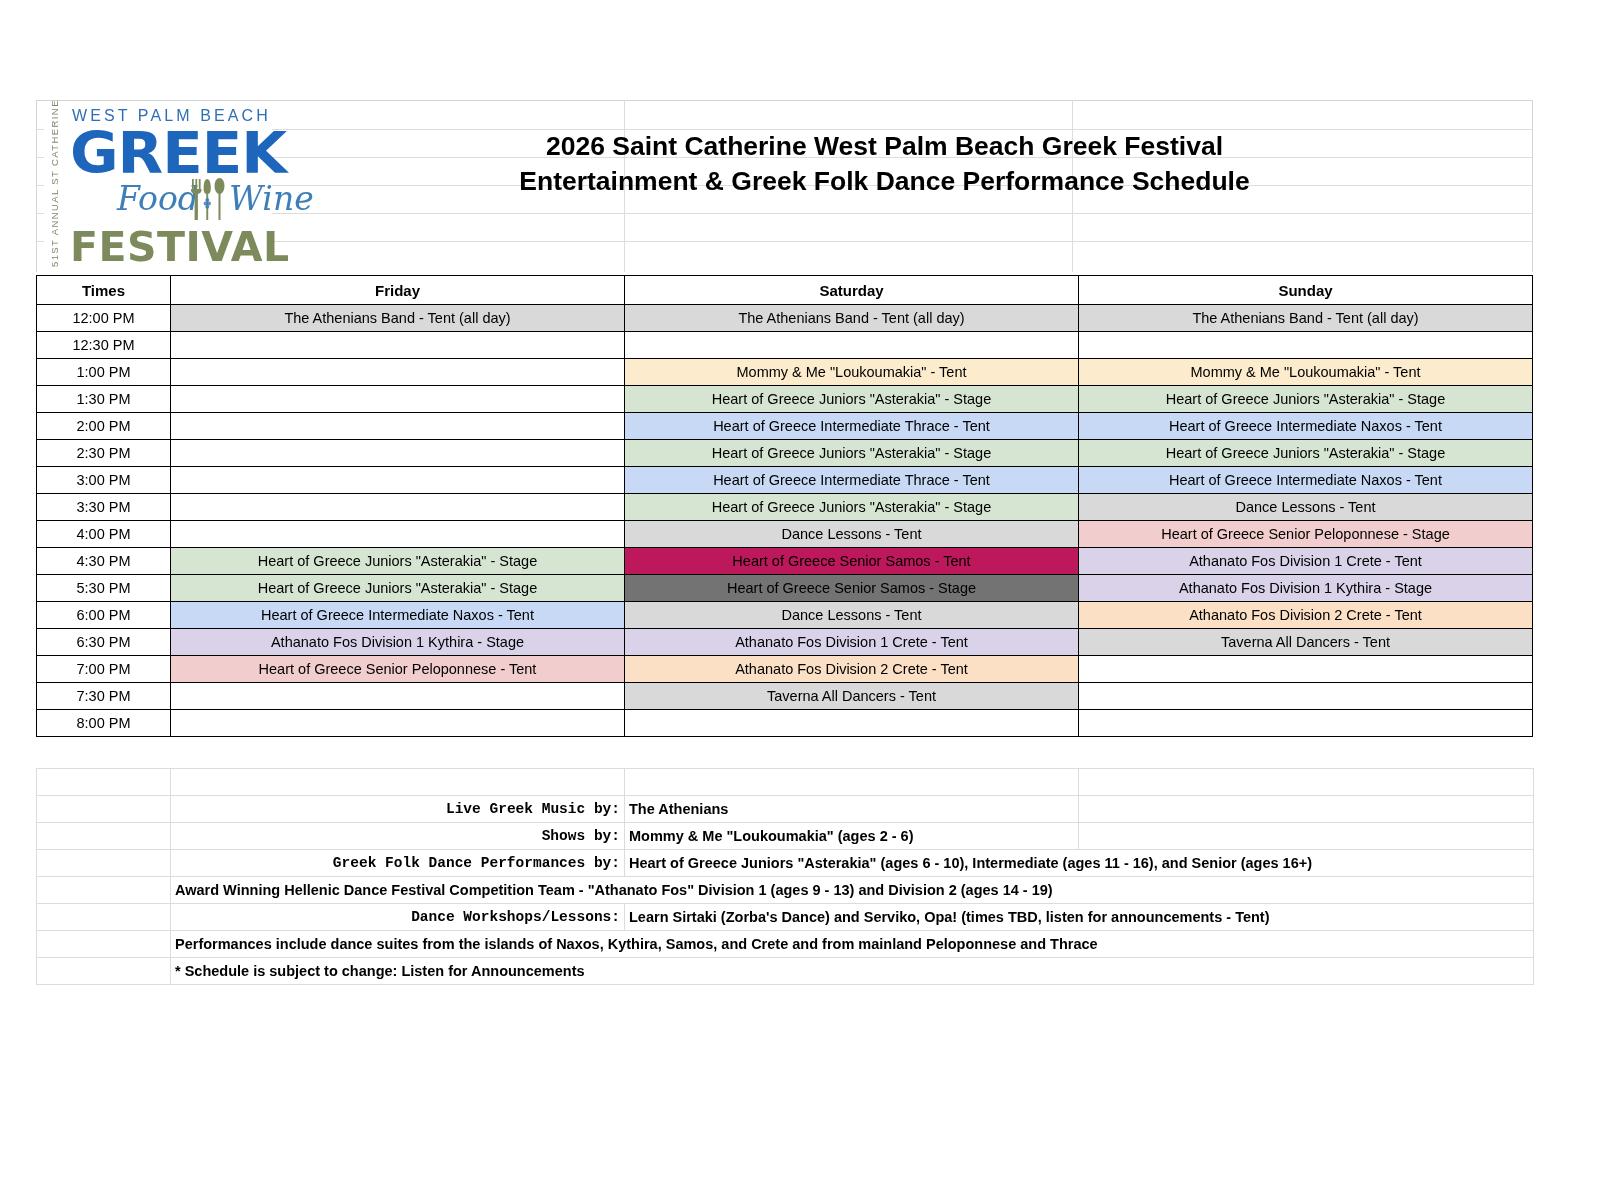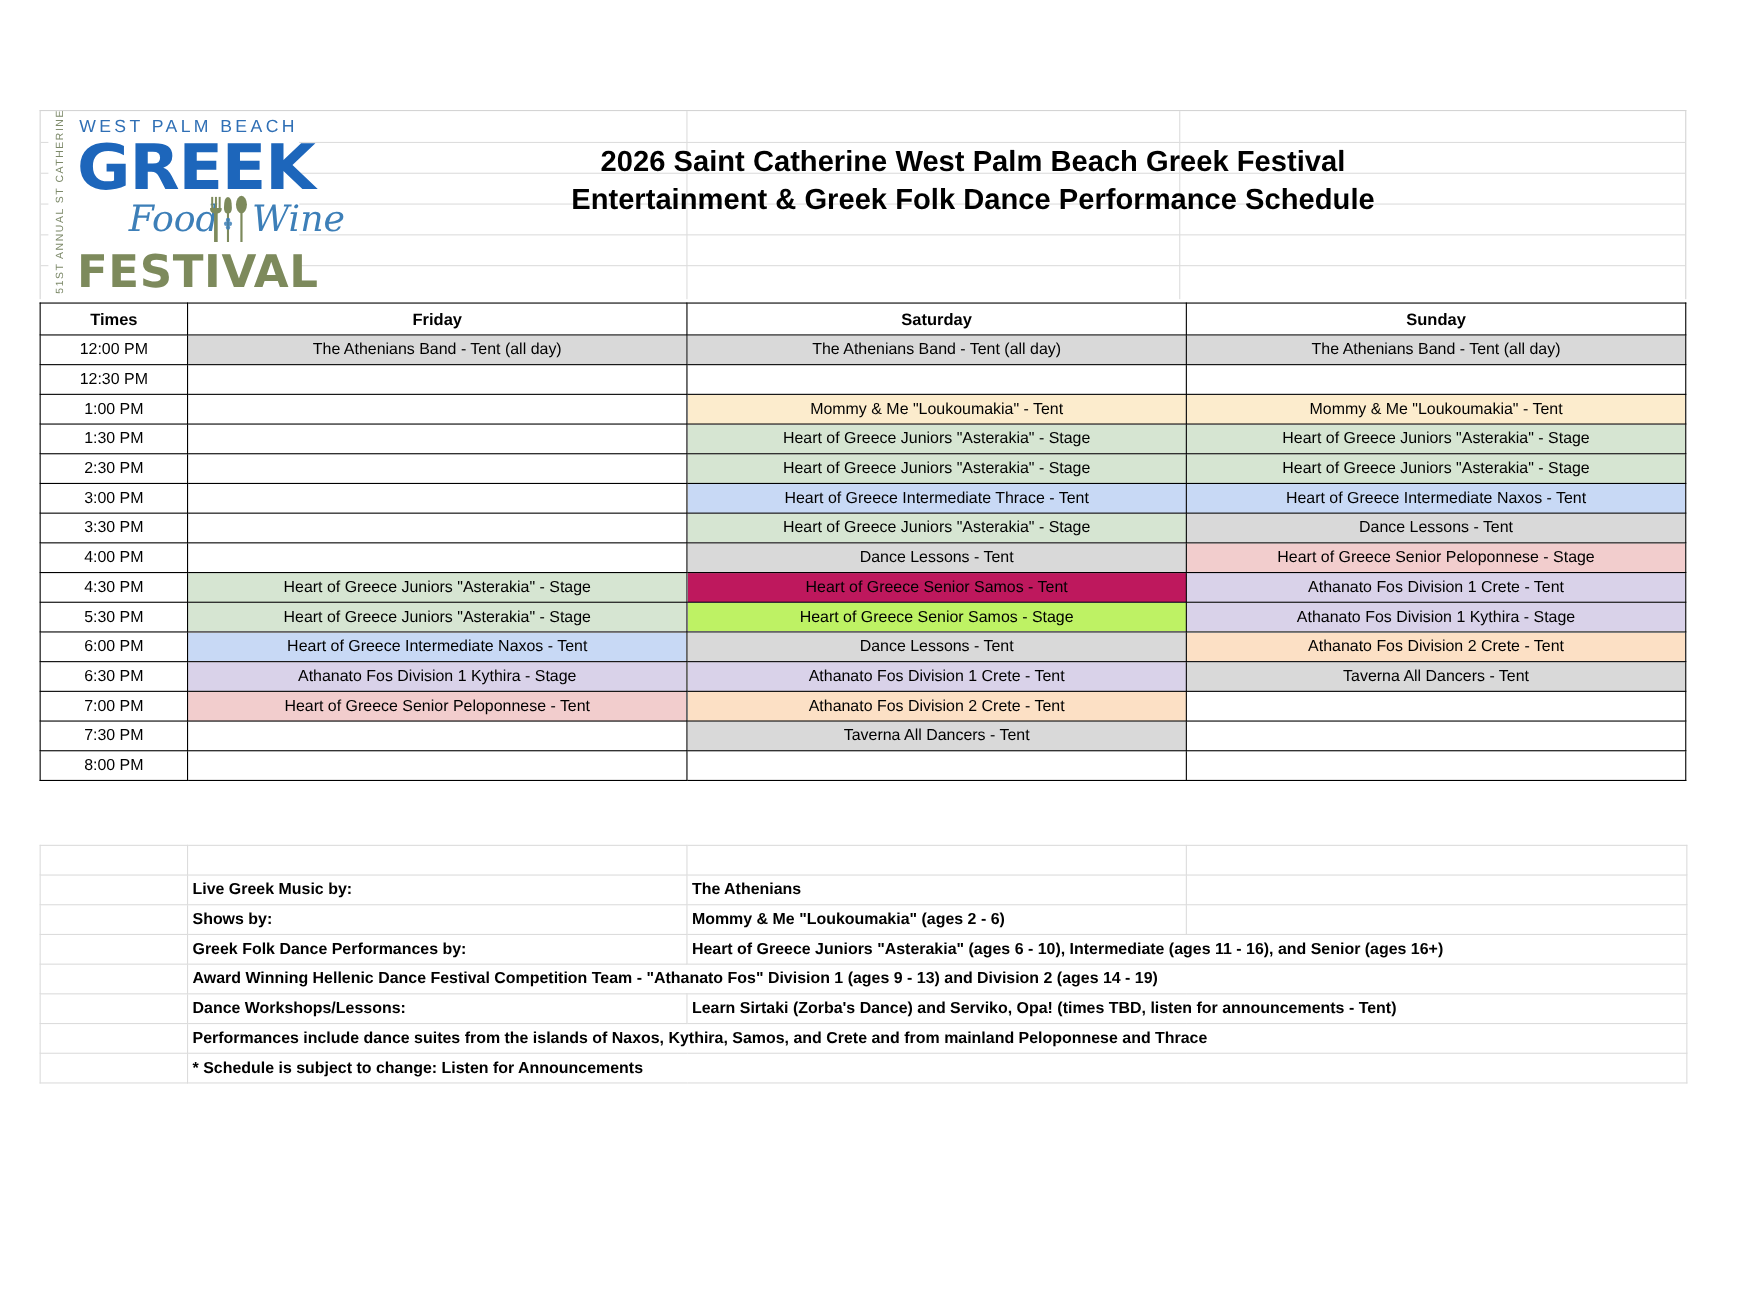--- a/index.html
+++ b/index.html
@@ -196,21 +196,23 @@
     font-size: 14.5px;
     font-weight: bold;
     color: #000000;
     padding: 0 4px;
     vertical-align: middle;
     white-space: nowrap;
     overflow: visible;
   }
   td.lg-blank { border: 1px solid #dcdcdc; }
   td.lg-label {
+    text-align: right;
     padding-right: 6px;
+    font-family: Liberation Mono, monospace;
   }
   td.lg-value {
     text-align: left;
     padding-left: 5px;
   }
   td.lg-full {
     text-align: left;
     padding-left: 5px;
   }
   .spacer-row td { height: 25px; border: 1px solid #dcdcdc; }
@@ -310,53 +312,59 @@
           <td style="background: rgb(252, 236, 205);">Mommy &amp; Me "Loukoumakia" - Tent</td>
           <td style="background: rgb(252, 236, 205);">Mommy &amp; Me "Loukoumakia" - Tent</td>
         </tr>
         <tr>
           <td class="time">1:30 PM</td>
           <td class="empty" style="background: rgb(255, 255, 255);"></td>
           <td style="background: rgb(214, 229, 210);">Heart of Greece Juniors "Asterakia" - Stage</td>
           <td style="background: rgb(214, 229, 210);">Heart of Greece Juniors "Asterakia" - Stage</td>
         </tr>
         <tr>
-          <td class="time">2:30 PM</td>
-          <td class="empty" style="background: rgb(255, 255, 255);"></td>
-          <td style="background: rgb(214, 229, 210);">Heart of Greece Juniors "Asterakia" - Stage</td>
-          <td style="background: rgb(214, 229, 210);">Heart of Greece Juniors "Asterakia" - Stage</td>
-        </tr>
-        <tr>
-          <td class="time">3:00 PM</td>
+          <td class="time">2:00 PM</td>
           <td class="empty" style="background: rgb(255, 255, 255);"></td>
           <td style="background: rgb(200, 217, 245);">Heart of Greece Intermediate Thrace - Tent</td>
           <td style="background: rgb(200, 217, 245);">Heart of Greece Intermediate Naxos - Tent</td>
         </tr>
         <tr>
+          <td class="time">2:30 PM</td>
+          <td class="empty" style="background: rgb(255, 255, 255);"></td>
+          <td style="background: rgb(214, 229, 210);">Heart of Greece Juniors "Asterakia" - Stage</td>
+          <td style="background: rgb(214, 229, 210);">Heart of Greece Juniors "Asterakia" - Stage</td>
+        </tr>
+        <tr>
+          <td class="time">3:00 PM</td>
+          <td class="empty" style="background: rgb(255, 255, 255);"></td>
+          <td style="background: rgb(200, 217, 245);">Heart of Greece Intermediate Thrace - Tent</td>
+          <td style="background: rgb(200, 217, 245);">Heart of Greece Intermediate Naxos - Tent</td>
+        </tr>
+        <tr>
           <td class="time">3:30 PM</td>
           <td class="empty" style="background: rgb(255, 255, 255);"></td>
           <td style="background: rgb(214, 229, 210);">Heart of Greece Juniors "Asterakia" - Stage</td>
           <td style="background: rgb(217, 217, 217);">Dance Lessons - Tent</td>
         </tr>
         <tr>
           <td class="time">4:00 PM</td>
           <td class="empty" style="background: rgb(255, 255, 255);"></td>
           <td style="background: rgb(217, 217, 217);">Dance Lessons - Tent</td>
           <td style="background: rgb(242, 205, 205);">Heart of Greece Senior Peloponnese - Stage</td>
         </tr>
         <tr>
           <td class="time">4:30 PM</td>
           <td style="background: rgb(214, 229, 210);">Heart of Greece Juniors "Asterakia" - Stage</td>
           <td style="background: #be185d;">Heart of Greece Senior Samos - Tent</td>
           <td style="background: rgb(217, 210, 233);">Athanato Fos Division 1 Crete - Tent</td>
         </tr>
         <tr>
           <td class="time">5:30 PM</td>
           <td style="background: rgb(214, 229, 210);">Heart of Greece Juniors "Asterakia" - Stage</td>
-          <td style="background: #bef264;">Heart of Greece Senior Samos - Stage</td>
+          <td style="background: #737373;">Heart of Greece Senior Samos - Stage</td>
           <td style="background: rgb(217, 210, 233);">Athanato Fos Division 1 Kythira - Stage</td>
         </tr>
         <tr>
           <td class="time">6:00 PM</td>
           <td style="background: rgb(200, 217, 245);">Heart of Greece Intermediate Naxos - Tent</td>
           <td style="background: rgb(217, 217, 217);">Dance Lessons - Tent</td>
           <td style="background: rgb(252, 224, 197);">Athanato Fos Division 2 Crete - Tent</td>
         </tr>
         <tr>
           <td class="time">6:30 PM</td>

